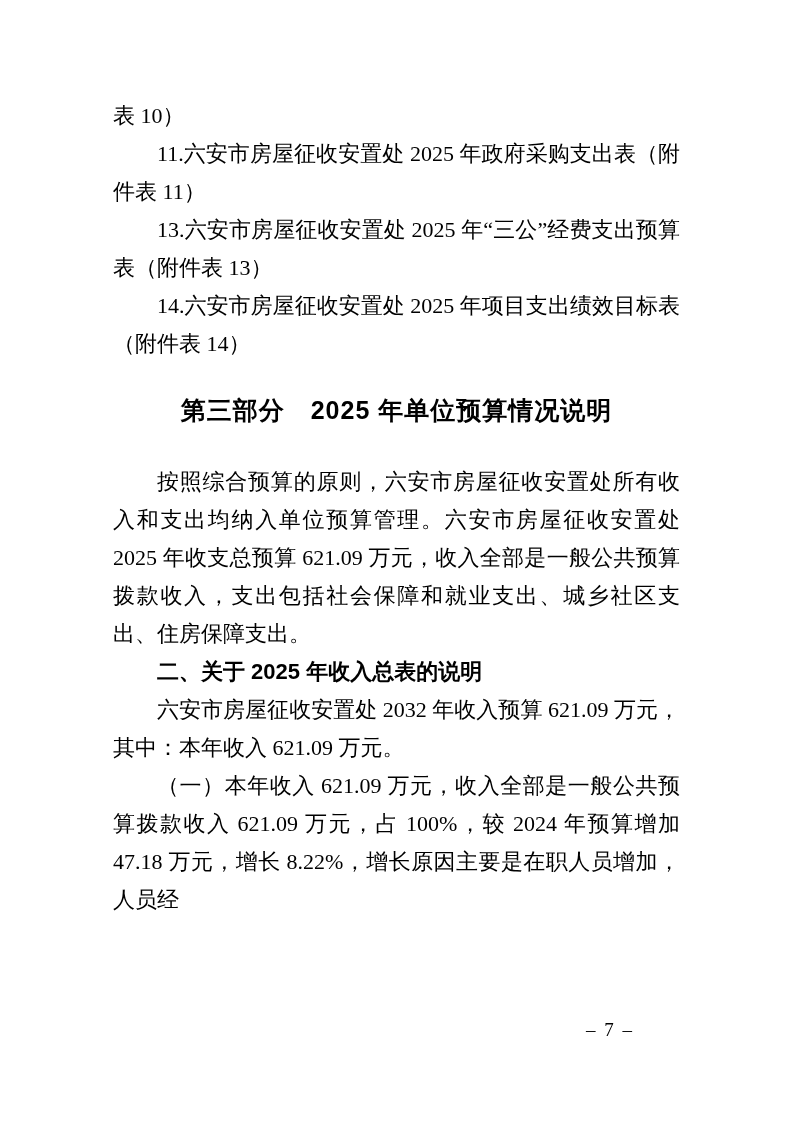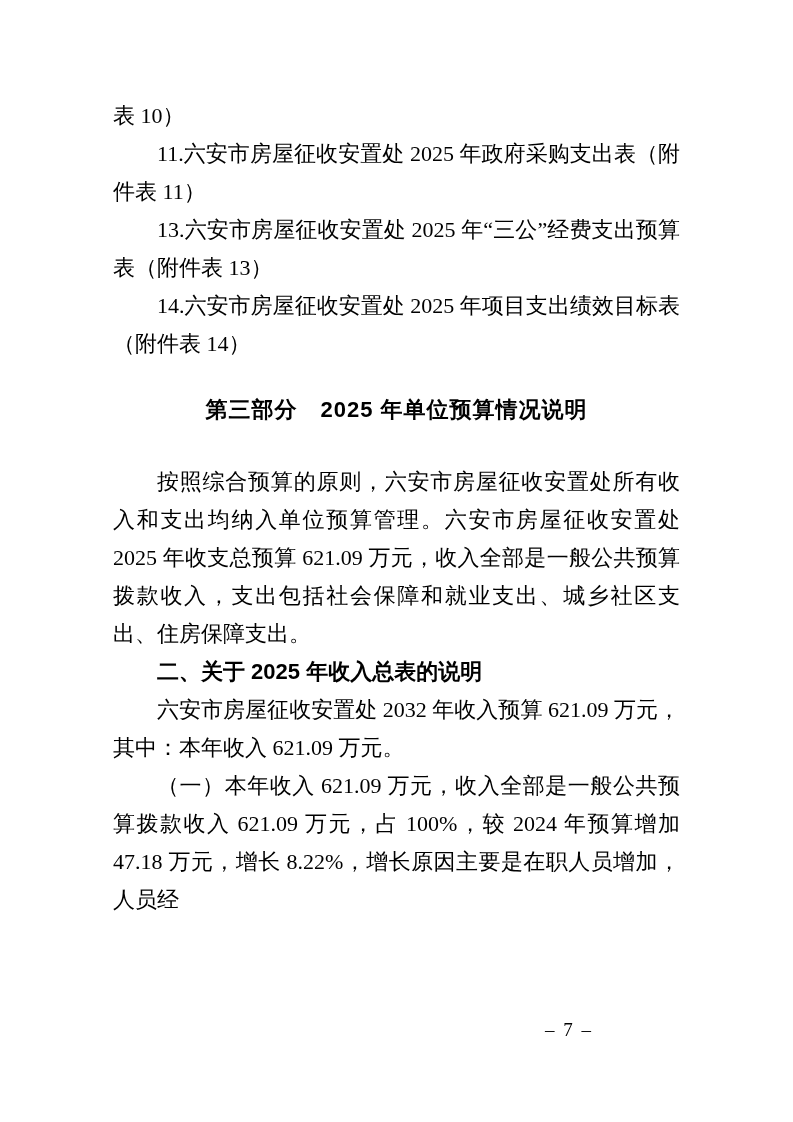--- a/index.html
+++ b/index.html
@@ -8,20 +8,21 @@
     background: #ffffff;
   }
   .page {
     position: relative;
     width: 706px;
     height: 1122px;
     background: #ffffff;
     color: #000000;
     font-family: "Liberation Serif", "DejaVu Serif", serif;
     overflow: hidden;
+    padding-left: 41px;
   }
   .content {
     position: absolute;
     left: 113px;
     top: 97px;
     width: 567px;
   }
   .body-text {
     font-size: 22px;
     line-height: 38px;
@@ -31,21 +32,21 @@
     margin: 0;
     padding: 0;
     font-weight: normal;
   }
   .indent {
     text-indent: 2em;
   }
   .part-heading {
     font-family: "Liberation Sans", "DejaVu Sans", sans-serif;
     font-weight: bold;
-    font-size: 22px;
+    font-size: 25px;
     line-height: 44px;
     text-align: center;
     letter-spacing: 1px;
     margin-top: 25px;
     margin-bottom: 31px;
   }
   .sec-heading {
     font-family: "Liberation Sans", "DejaVu Sans", sans-serif;
     font-weight: bold;
     font-size: 22px;

